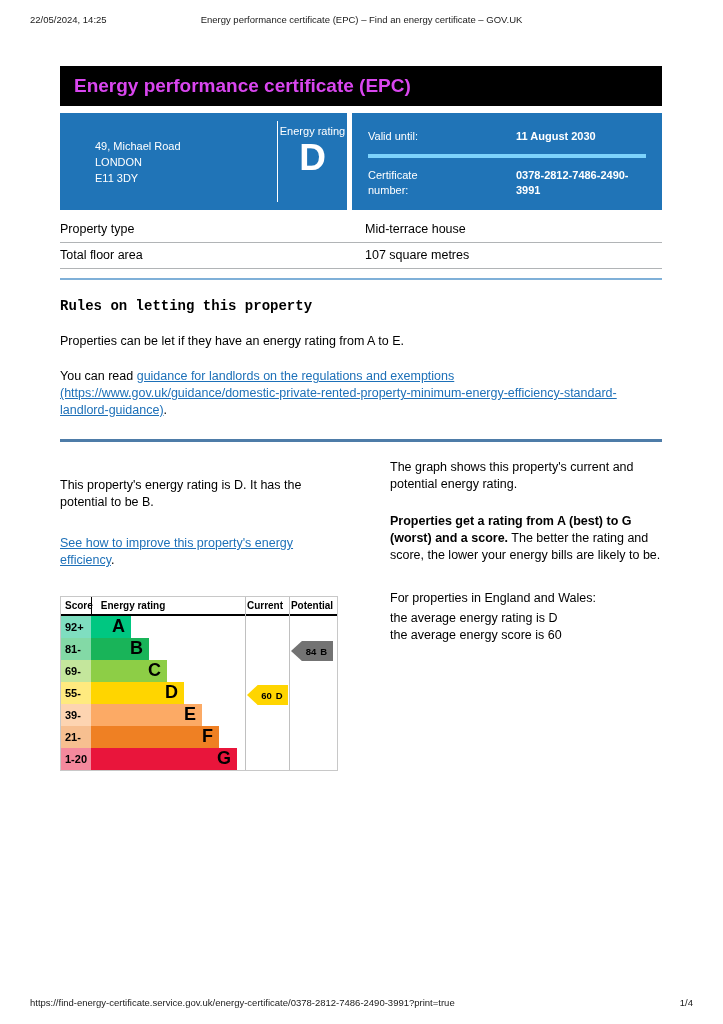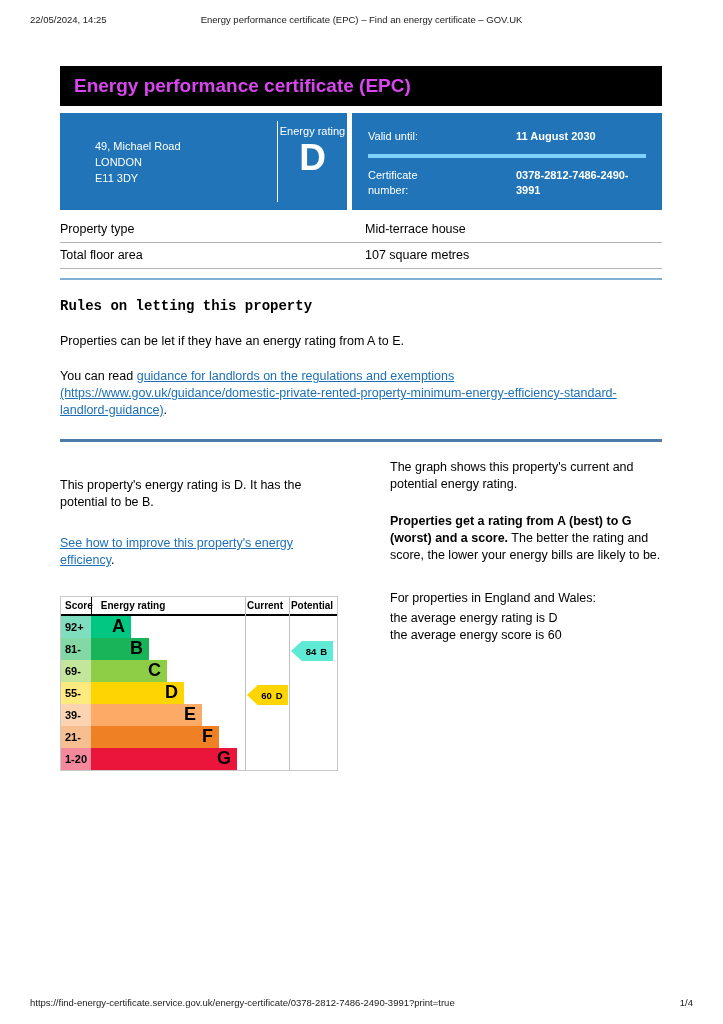--- a/index.html
+++ b/index.html
@@ -184,21 +184,21 @@
               <span class="epc-bar" style="background: rgb(233, 21, 59); width: 146px;">G</span>
             </div>
           </div>
         <div class="epc-hsep"></div>
         <div class="epc-vline v1"></div>
         <div class="epc-vline v2"></div>
         <div class="epc-arrow current" id="arrow-current" style="top: 88px; right: 49px; background: rgb(255, 213, 0);">
           <span>60</span>
           <span>D</span>
         </div>
-        <div class="epc-arrow potential" id="arrow-potential" style="top: 44px; right: 4px; background: #5eead4;">
+        <div class="epc-arrow potential" id="arrow-potential" style="top: 44px; right: 4px; background: #737373;">
           <span>84</span>
           <span>B</span>
         </div>
       </div>
     </div>
 
     <div class="col-right">
       <p class="rp1">The graph shows this property's current and potential energy rating.</p>
       <p class="rp2"><span class="bold">Properties get a rating from A (best) to G (worst) and a score.</span><span> The better the rating and score, the lower your energy bills are likely to be.</span></p>
       <p class="rp3">For properties in England and Wales:</p>

